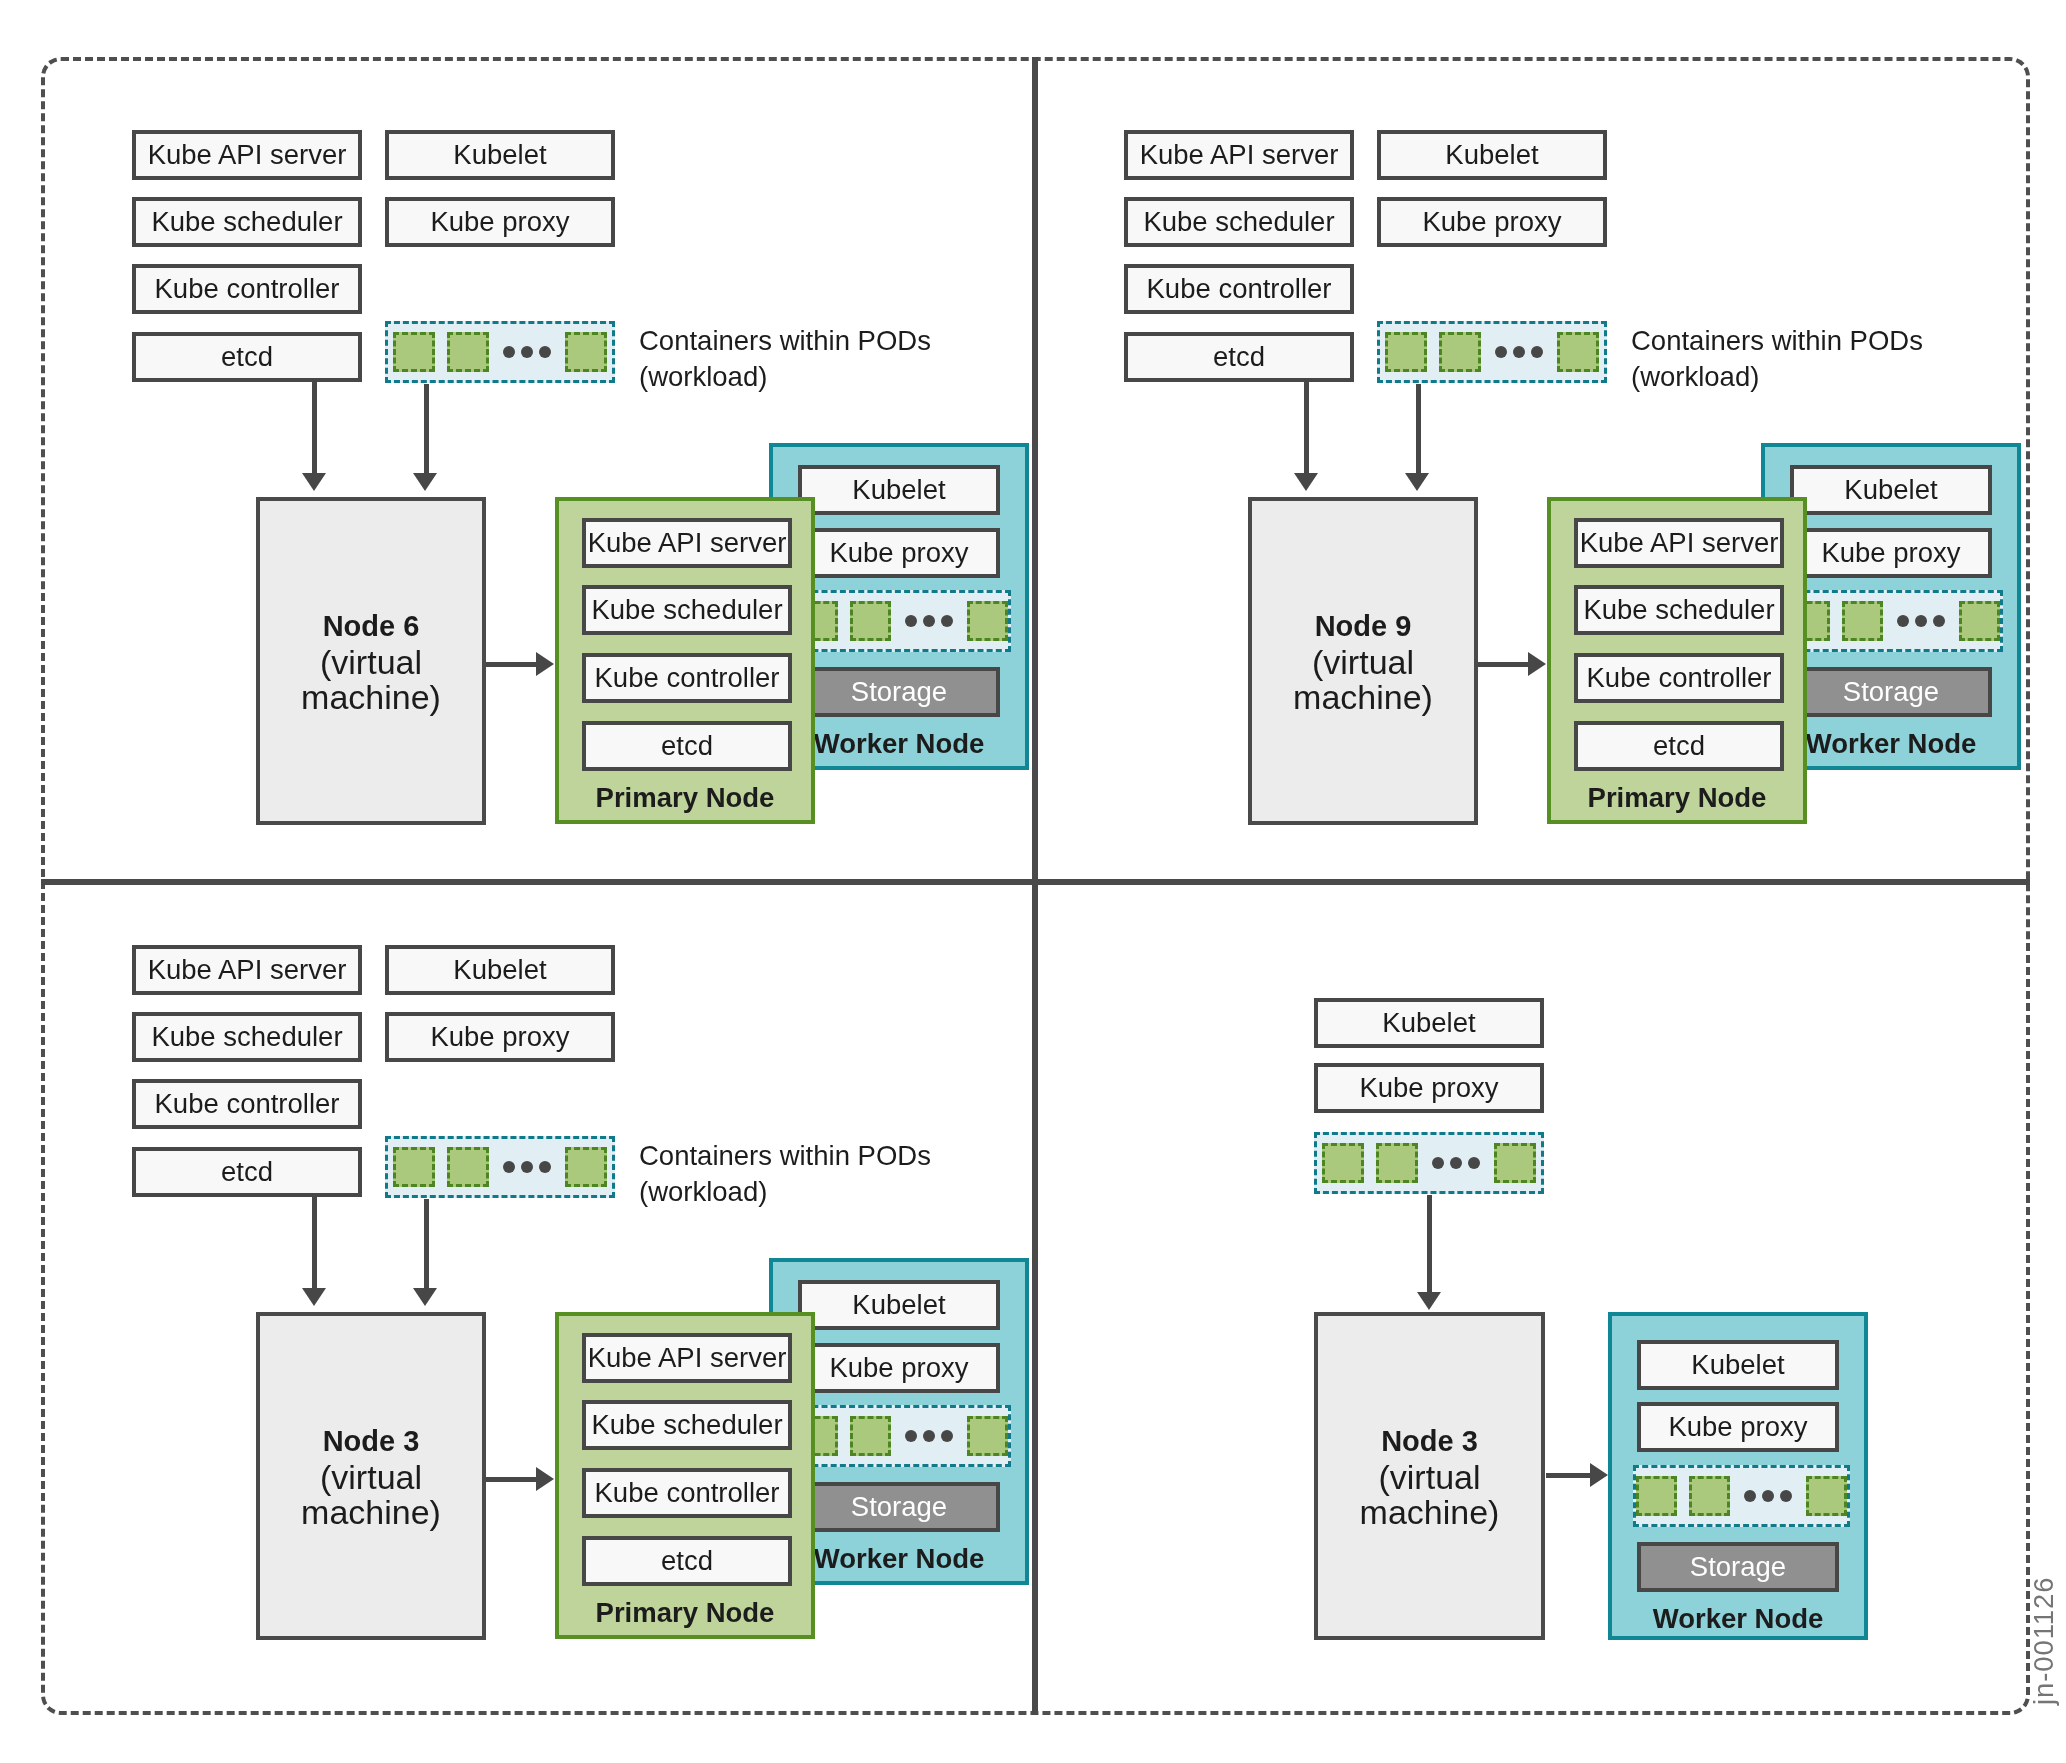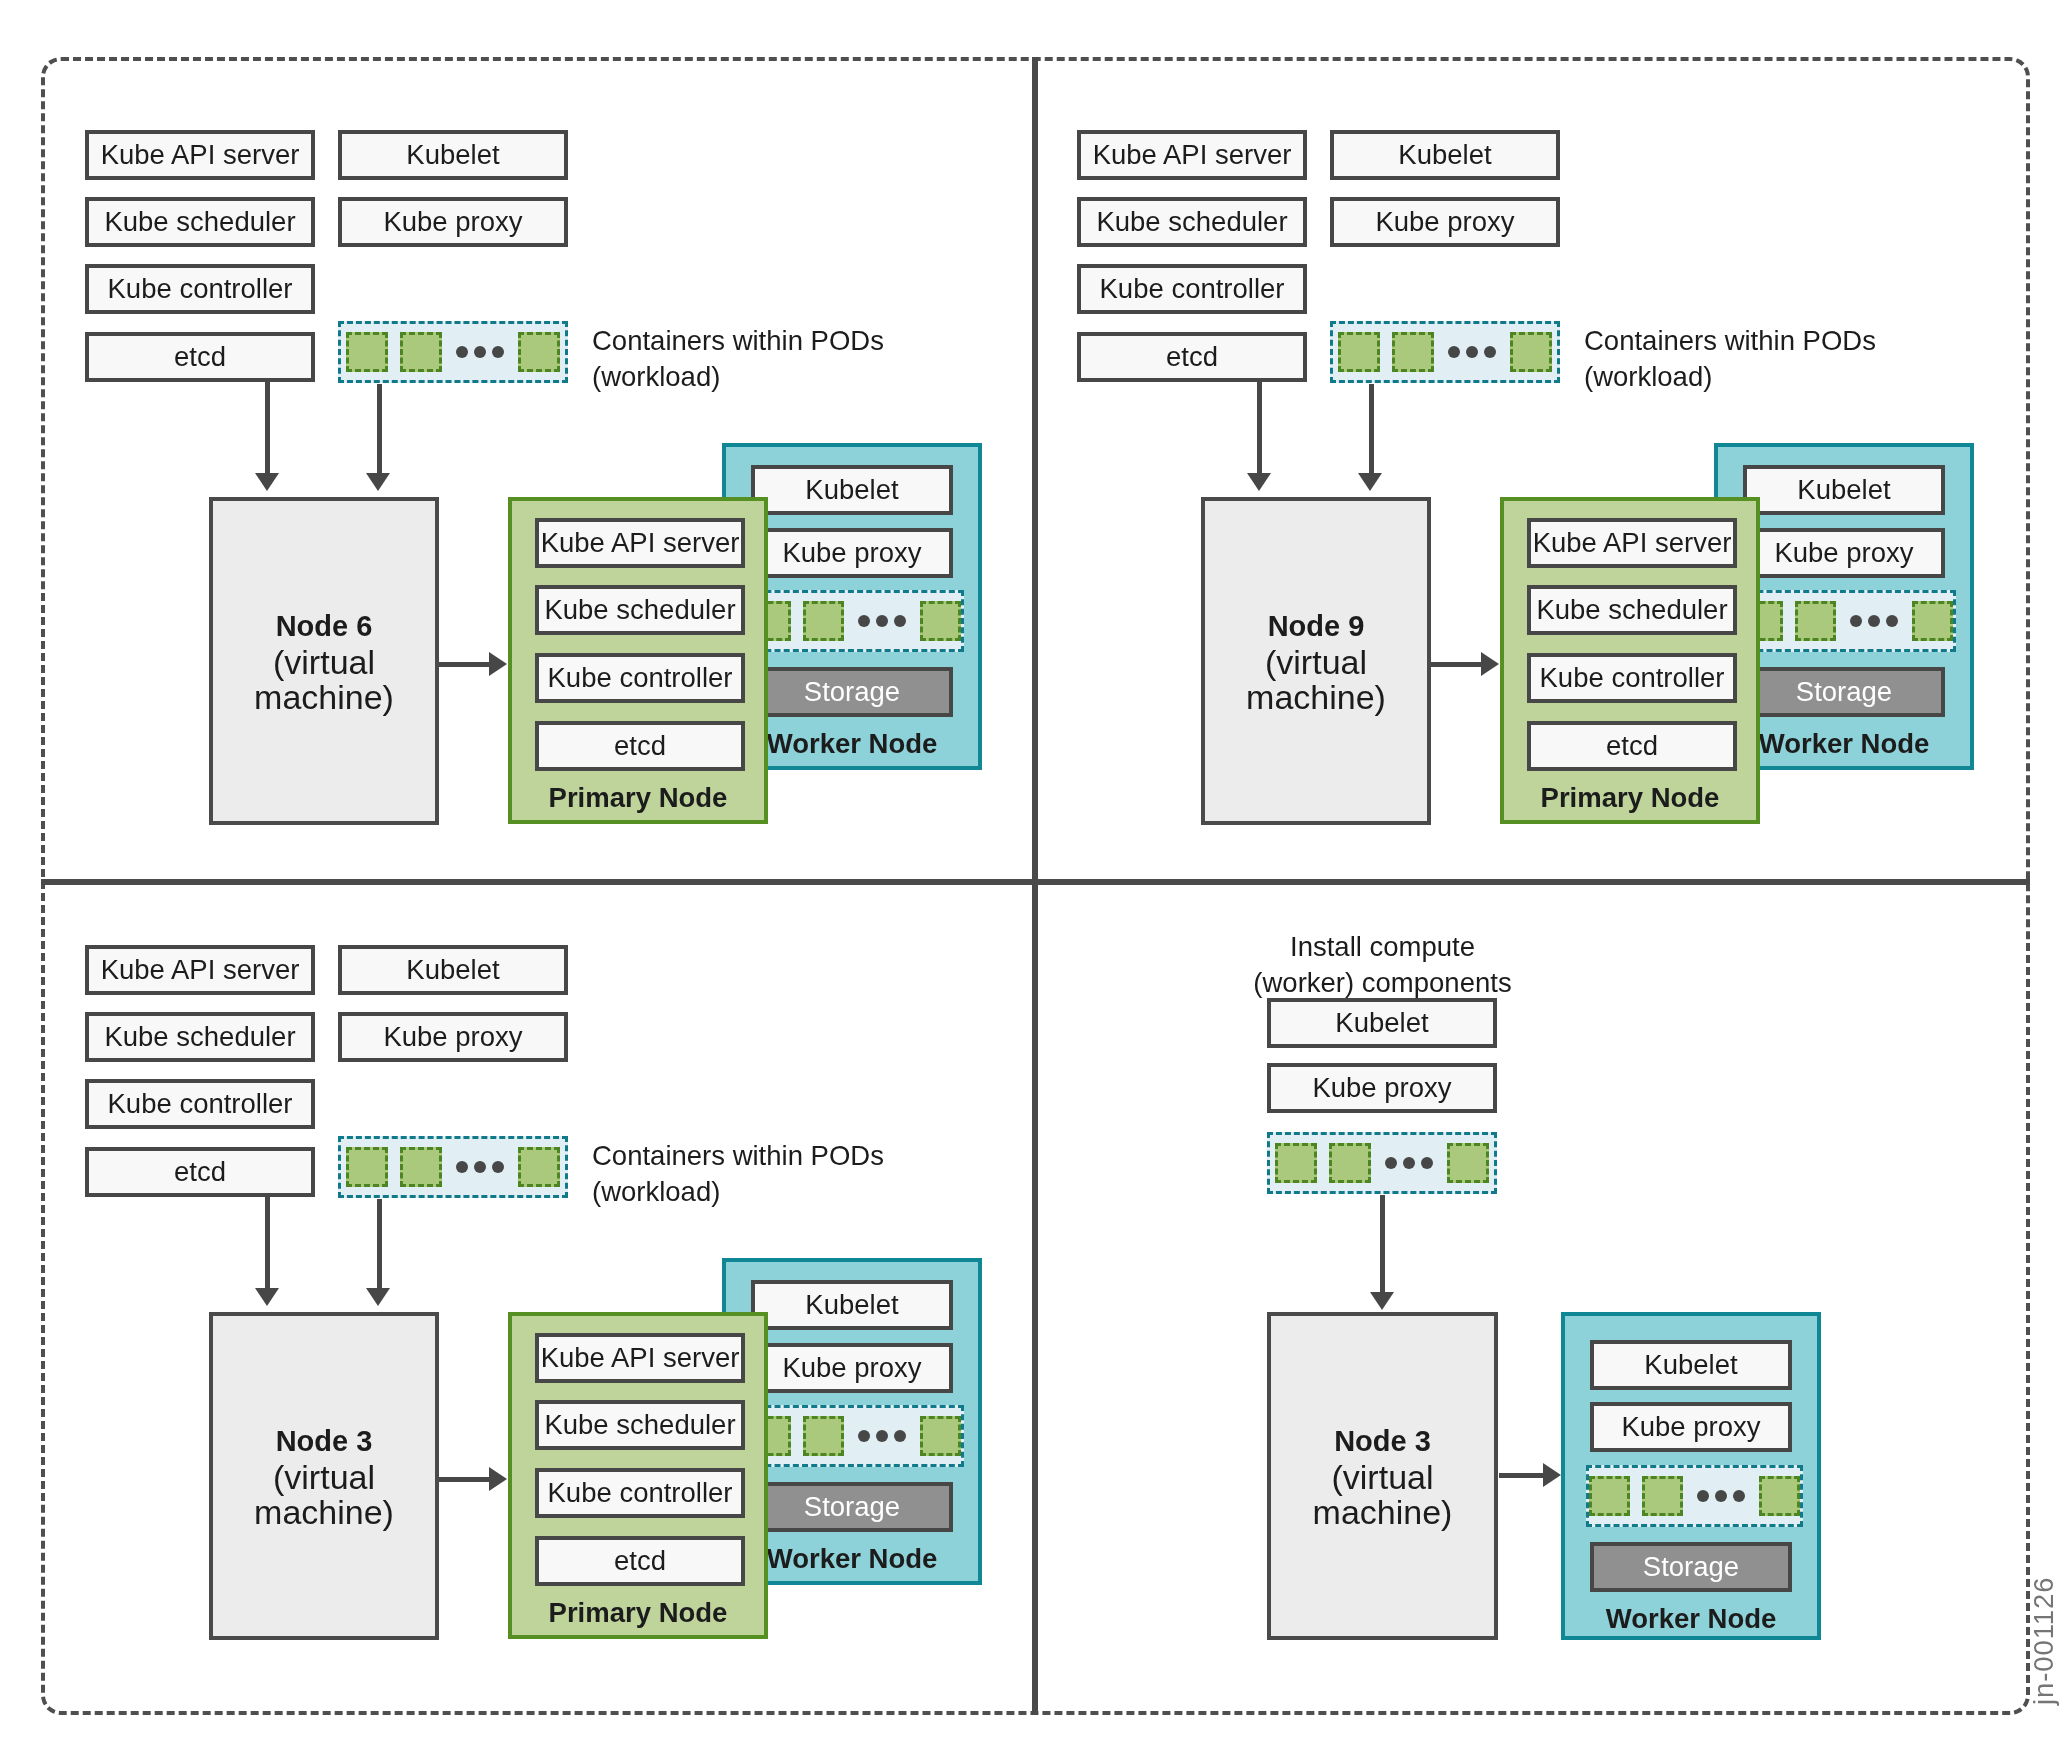--- a/index.html
+++ b/index.html
@@ -6,21 +6,21 @@
   body{
     width:2066px;height:1763px;position:relative;background:#ffffff;
     font-family:"Liberation Sans", sans-serif;color:#1c1c1c;overflow:hidden;
   }
   
   .frame{position:absolute;left:41px;top:57px;width:1989px;height:1658px;
     border:4.6px dashed #4f4f4f;border-radius:20px;box-sizing:border-box;}
   .div-v{position:absolute;left:1032px;top:57px;width:5.5px;height:1658px;background:#4a4a4a;}
   .div-h{position:absolute;left:41px;top:879px;width:1989px;height:5.5px;background:#4a4a4a;}
   
-  .quadrant{position:absolute;width:1033px;height:882px;}
+  .quadrant{position:absolute;width:1033px;height:882px;margin-left:47px;}
   
   .cbox,.pbox,.wbox{position:absolute;box-sizing:border-box;background:#f8f8f8;
     border:4.6px solid #474747;display:flex;align-items:center;justify-content:center;
     font-size:27.5px;white-space:nowrap;}
   .cbox{width:230px;height:50px;}
   .pbox{left:23px;width:210px;height:50px;}
   .wbox{left:25px;width:202px;height:50px;}
   .storage{background:#909090;border:4.6px solid #474747;color:#ffffff;}
   
   .nodebox{position:absolute;width:230px;height:328px;box-sizing:border-box;
@@ -235,21 +235,20 @@
   <div class="primary" style="left:508px;top:497px">
     <div class="pbox" style="top:16.5px">Kube API server</div>
     <div class="pbox" style="top:84px">Kube scheduler</div>
     <div class="pbox" style="top:152px">Kube controller</div>
     <div class="pbox" style="top:220px">etcd</div>
     <div class="grouplabel" style="top:281px">Primary Node</div>
   </div>
 </div>
 
 <div class="quadrant" style="left:0;top:0;width:2066px;height:1763px">
-  <div class="heading" style="left:1245px;top:929px;width:275px">Install compute (worker) components</div>
 
   <div class="cbox" style="left:1267px;top:998px">Kubelet</div>
   <div class="cbox" style="left:1267px;top:1063px">Kube proxy</div>
 
   <div class="podstrip" style="left:1267px;top:1132px;width:230px">
     <span class="pod"></span>
     <span class="pod"></span>
     <span class="dots">
         <i></i>
         <i></i>

